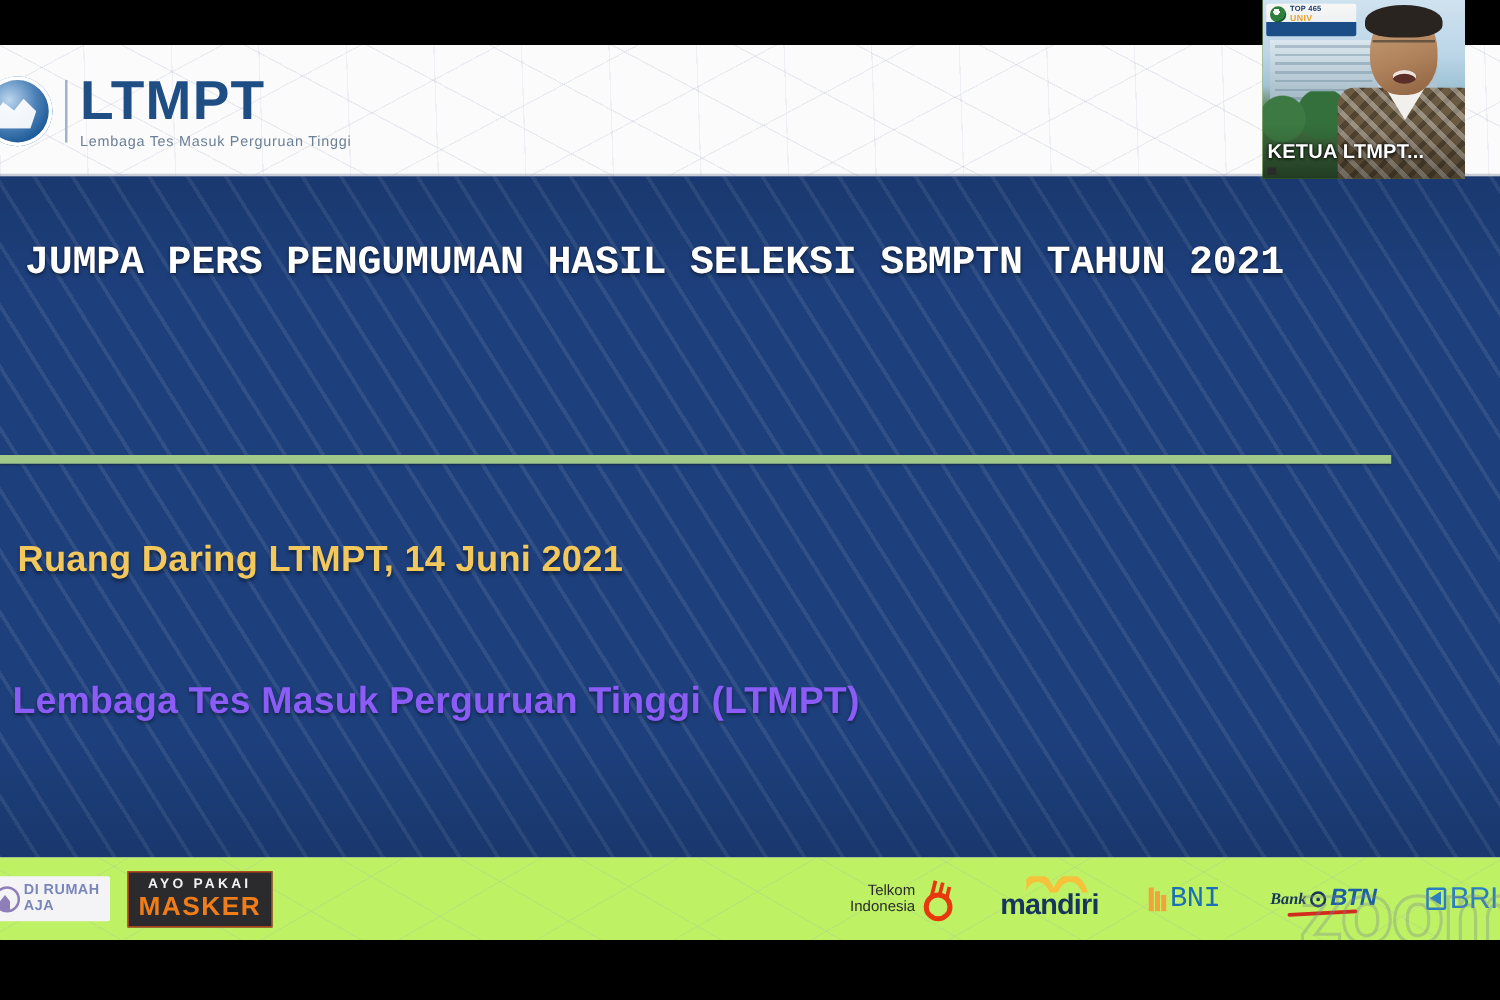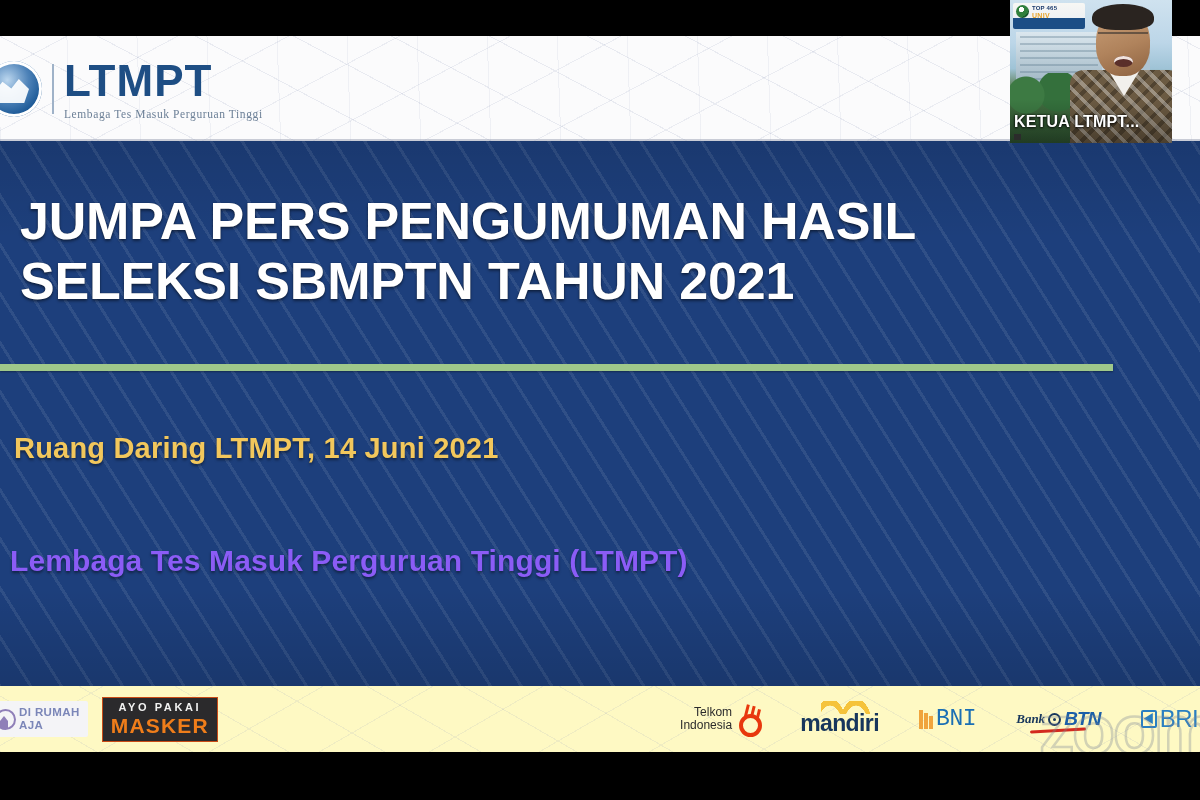--- a/index.html
+++ b/index.html
@@ -56,21 +56,21 @@
     opacity:.92;
   }
   .logo-div{ width:2px; height:50px; background:#9fb2c8; flex:0 0 auto; }
   .logo-text{ display:flex; flex-direction:column; justify-content:center; }
   .logo-title{
     font-size:44px; font-weight:700; letter-spacing:1px; line-height:1;
     color:#1e4e84; font-family:"Liberation Sans", sans-serif;
   }
   .logo-sub{
     font-size:11.5px; color:#6b7f96; letter-spacing:.6px; margin-top:5px;
-    font-family:Liberation Serif, serif;
+    font-family:Liberation Sans, sans-serif;
   }
 
   
   .slide-body{
     position:absolute; left:0; top:105px; width:1200px; height:545px;
     background:#1d3f7c;
     overflow:hidden;
   }
   .slide-body::before{
     content:""; position:absolute; inset:-20px;
@@ -78,24 +78,24 @@
         rgba(255,255,255,.085) 0 3px,
         rgba(255,255,255,0) 3px 26px);
   }
   .slide-body::after{
     content:""; position:absolute; inset:0;
     background:linear-gradient(180deg, rgba(0,0,0,.10) 0%, rgba(0,0,0,0) 18%, rgba(0,0,0,0) 82%, rgba(0,0,0,.12) 100%);
   }
 
   .slide-title{
     position:absolute; left:20px; top:155px; width:1110px; z-index:4;
-    color:#ffffff; font-weight:700; font-size:52px; line-height:1.16;
+    color:#ffffff; font-weight:700; font-size:32px; line-height:1.16;
     letter-spacing:-0.2px;
     text-shadow:0 2px 3px rgba(0,0,0,.45), 0 0 1px rgba(0,0,0,.6);
-    font-family:Liberation Sans, sans-serif;
+    font-family:Liberation Mono, monospace;
   }
 
   .green-rule{
     position:absolute; left:0px; top:328px; width:1113px; height:7px; z-index:4;
     background:#9fc88a;
     box-shadow:0 1px 2px rgba(0,0,0,.35);
   }
 
   .slide-sub{
     position:absolute; left:14px; top:396px; z-index:4;
@@ -107,21 +107,21 @@
   .slide-org{
     position:absolute; left:10px; top:508px; z-index:4;
     color:#8b5cf6; font-weight:600; font-size:30px; letter-spacing:.1px;
     text-shadow:0 2px 3px rgba(0,0,0,.45);
     font-family:"Liberation Sans", sans-serif;
   }
 
   
   .slide-footer{
     position:absolute; left:0; top:650px; width:1200px; height:66px;
-    background:#fef9c3; overflow:hidden;
+    background:#bef264; overflow:hidden;
   }
   .slide-footer::after{
     content:""; position:absolute; inset:0; pointer-events:none;
     background-image:
       repeating-linear-gradient(30deg, rgba(150,160,190,.15) 0 1px, transparent 1px 48px),
       repeating-linear-gradient(-30deg, rgba(150,160,190,.14) 0 1px, transparent 1px 55px);
   }
   .footer-left{
     position:absolute; left:0; top:0; height:66px;
     display:flex; align-items:center; gap:14px; z-index:3;

